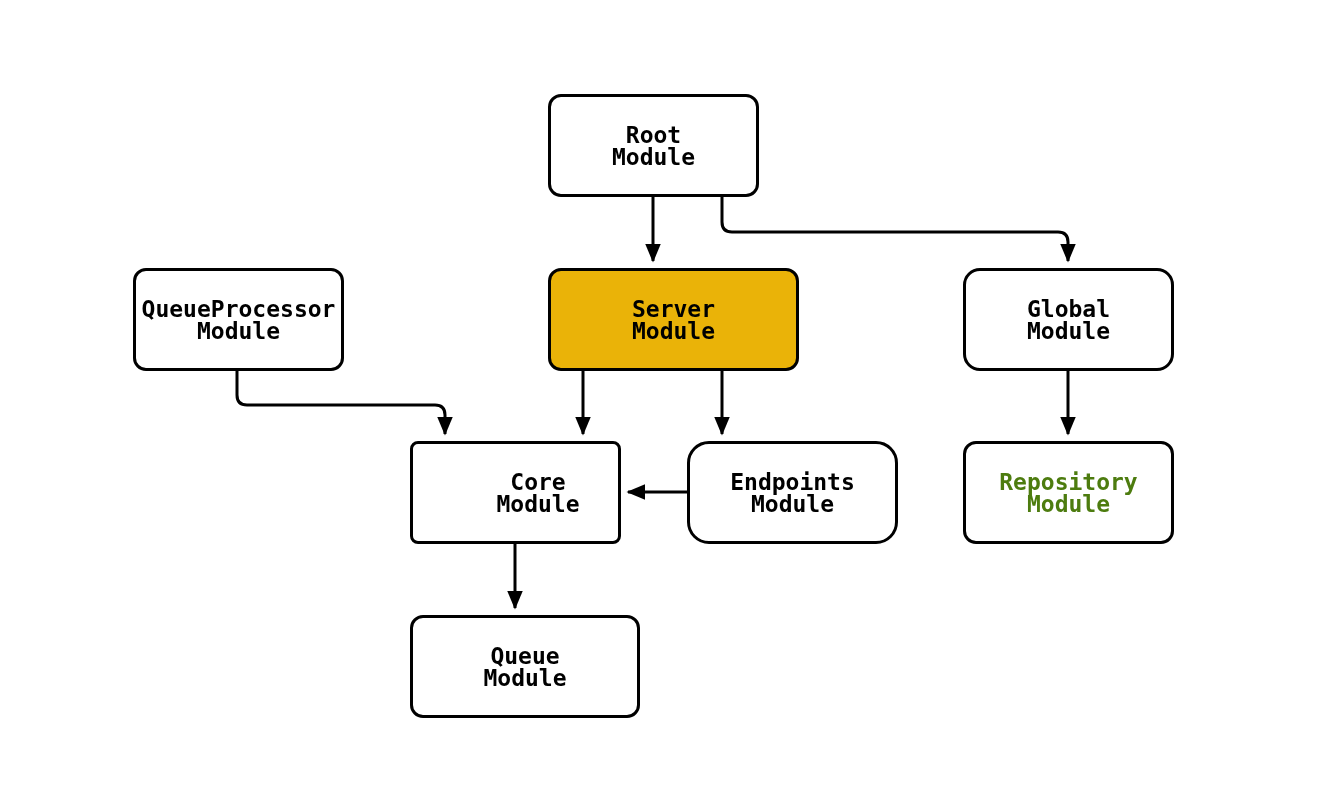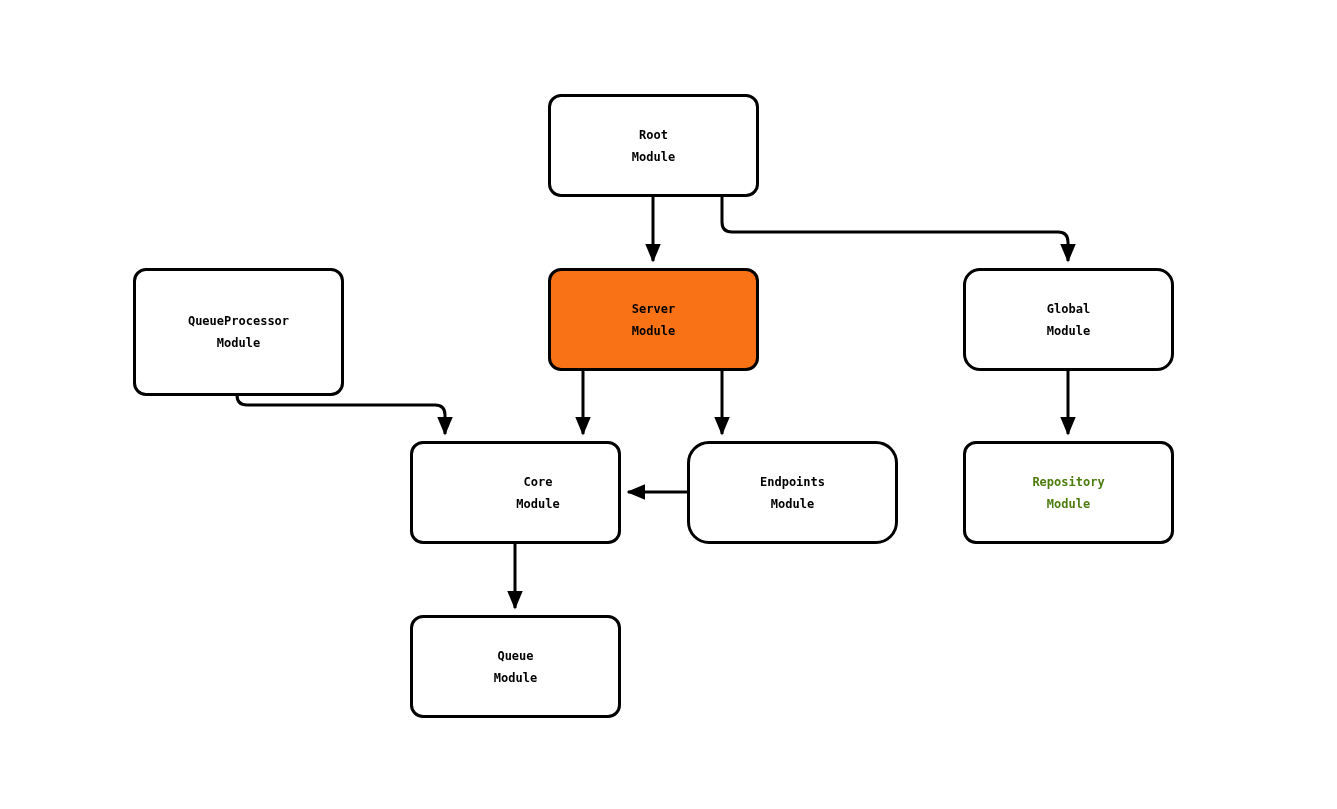--- a/index.html
+++ b/index.html
@@ -35,21 +35,21 @@
     border: 3px solid #000000;
     border-radius: 13px;
     display: flex;
     flex-direction: column;
     align-items: center;
     justify-content: center;
     z-index: 2;
   }
   .node-label {
     font-family: "DejaVu Sans Mono", "Liberation Mono", monospace;
-    font-size: 12px;
+    font-size: 23px;
     font-weight: 700;
     line-height: 22px;
     color: #000000;
     text-align: center;
     white-space: pre;
     letter-spacing: 0px;
   }
 </style>
 </head>
 <body>
@@ -71,42 +71,42 @@
         <path d="M 1068 371 L 1068 434" fill="none" marker-end="url(#arrow-down)"></path>
         <path d="M 687 492 L 628 492" fill="none" marker-end="url(#arrow-down)"></path>
         <path d="M 515 544 L 515 608" fill="none" marker-end="url(#arrow-down)"></path>
       </g>
   </svg>
 
   <div class="node" style="left: 548px; top: 94px; width: 211px; height: 103px; background: rgb(255, 255, 255); border-color: rgb(0, 0, 0); border-width: 3px; border-radius: 13px;">
     <div class="node-label" style="color: rgb(0, 0, 0);">Root
 Module</div>
   </div>
-  <div class="node" style="left: 133px; top: 268px; width: 211px; height: 128px; background: rgb(255, 255, 255); border-color: rgb(0, 0, 0); border-width: 3px; border-radius: 13px;">
+  <div class="node" style="left: 133px; top: 268px; width: 211px; height: 103px; background: rgb(255, 255, 255); border-color: rgb(0, 0, 0); border-width: 3px; border-radius: 13px;">
     <div class="node-label" style="color: rgb(0, 0, 0);">QueueProcessor
 Module</div>
   </div>
-  <div class="node" style="left: 548px; top: 268px; width: 211px; height: 103px; background: #f97316; border-color: rgb(0, 0, 0); border-width: 3px; border-radius: 13px;">
+  <div class="node" style="left: 548px; top: 268px; width: 251px; height: 103px; background: #eab308; border-color: rgb(0, 0, 0); border-width: 3px; border-radius: 13px;">
     <div class="node-label" style="color: rgb(0, 0, 0);">Server
 Module</div>
   </div>
   <div class="node" style="left: 963px; top: 268px; width: 211px; height: 103px; background: rgb(255, 255, 255); border-color: rgb(0, 0, 0); border-width: 3px; border-radius: 17px;">
     <div class="node-label" style="color: rgb(0, 0, 0);">Global
 Module</div>
   </div>
-  <div class="node" style="left: 410px; top: 441px; width: 211px; height: 103px; background: rgb(255, 255, 255); border-color: rgb(0, 0, 0); border-width: 3px; border-radius: 13px; padding-left: 45px;">
+  <div class="node" style="left: 410px; top: 441px; width: 211px; height: 103px; background: rgb(255, 255, 255); border-color: rgb(0, 0, 0); border-width: 3px; border-radius: 8px; padding-left: 45px;">
     <div class="node-label" style="color: rgb(0, 0, 0);">Core
 Module</div>
   </div>
   <div class="node" style="left: 687px; top: 441px; width: 211px; height: 103px; background: rgb(255, 255, 255); border-color: rgb(0, 0, 0); border-width: 3px; border-radius: 22px;">
     <div class="node-label" style="color: rgb(0, 0, 0);">Endpoints
 Module</div>
   </div>
   <div class="node" style="left: 963px; top: 441px; width: 211px; height: 103px; background: rgb(255, 255, 255); border-color: rgb(0, 0, 0); border-width: 3px; border-radius: 13px;">
     <div class="node-label" style="color: #4d7c0f;">Repository
 Module</div>
   </div>
-  <div class="node" style="left: 410px; top: 615px; width: 211px; height: 103px; background: rgb(255, 255, 255); border-color: rgb(0, 0, 0); border-width: 3px; border-radius: 13px;">
+  <div class="node" style="left: 410px; top: 615px; width: 230px; height: 103px; background: rgb(255, 255, 255); border-color: rgb(0, 0, 0); border-width: 3px; border-radius: 13px;">
     <div class="node-label" style="color: rgb(0, 0, 0);">Queue
 Module</div>
   </div>
 
 </div>
 
 </body></html>

